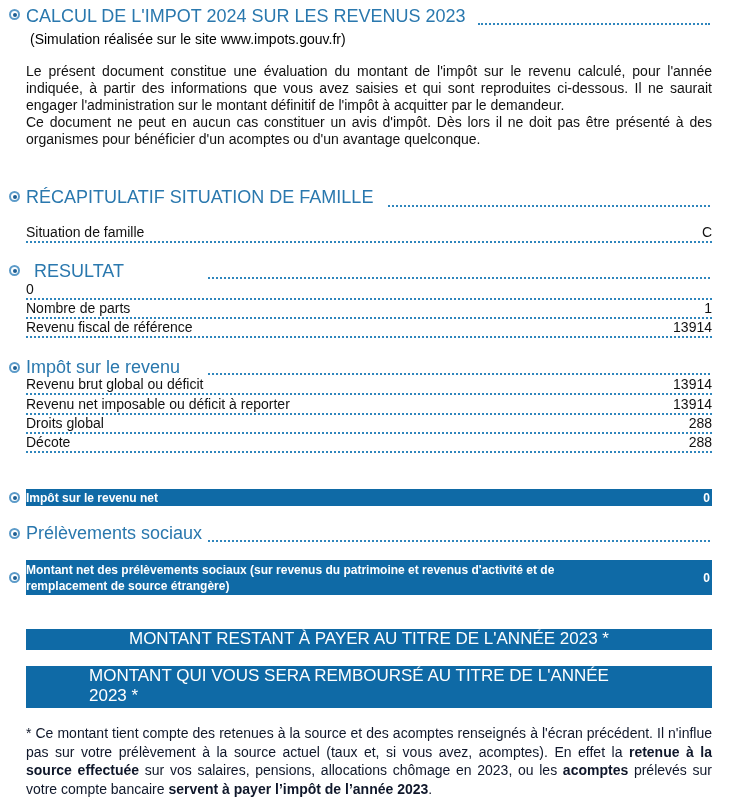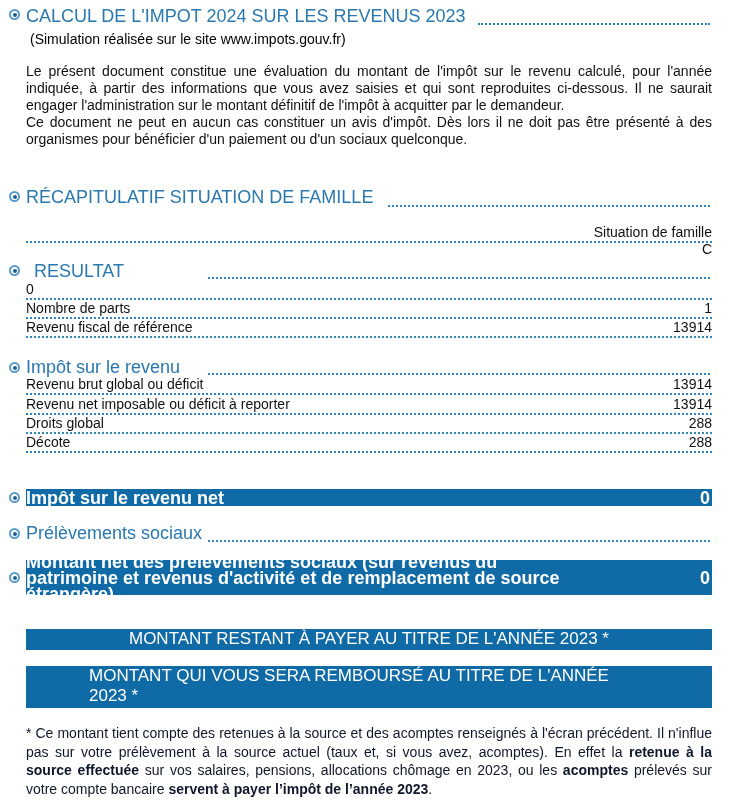--- a/index.html
+++ b/index.html
@@ -30,21 +30,21 @@
     position: absolute; left: 26px; width: 686px; height: 19px;
     display: flex; justify-content: space-between; align-items: flex-end;
     font-size: 14px; line-height: 17px; color: #111;
     border-bottom: 2px dotted #2f86bd;
     padding-bottom: 0px;
   }
 
   .bar {
     position: absolute; left: 26px; width: 686px; background: #0f6aa6; color: #fff;
     display: flex; justify-content: space-between; align-items: center;
-    font-weight: bold; font-size: 18px; line-height: 16px;
+    font-weight: bold; font-size: 12px; line-height: 16px;
   }
   .bar .val { padding-right: 2px; }
   .banner {
     position: absolute; left: 26px; width: 686px; background: #0f6aa6; color: #fff;
     display: flex; justify-content: space-between; align-items: center;
     font-size: 17px; line-height: 20px; flex-direction: column;
   }
   .banner .val { font-weight: bold; font-size: 16px; padding-right: 2px; }
 
   .footer {
@@ -56,27 +56,27 @@
 </head>
 <body>
 
 <span class="bullet" style="left:9px; top:9px;"></span>
 <div class="heading" style="left:26px; top:6px;">CALCUL DE L'IMPOT 2024 SUR LES REVENUS 2023</div>
 <div class="dotline" style="left:478px; width:232px; top:23px;"></div>
 <div class="note">(Simulation réalisée sur le site www.impots.gouv.fr)</div>
 
 <div class="para">
   <p>Le présent document constitue une évaluation du montant de l'impôt sur le revenu calculé, pour l'année indiquée, à partir des informations que vous avez saisies et qui sont reproduites ci-dessous. Il ne saurait engager l'administration sur le montant définitif de l'impôt à acquitter par le demandeur.</p>
-  <p>Ce document ne peut en aucun cas constituer un avis d'impôt. Dès lors il ne doit pas être présenté à des organismes pour bénéficier d'un paiement ou d'un sociaux quelconque.</p>
+  <p>Ce document ne peut en aucun cas constituer un avis d'impôt. Dès lors il ne doit pas être présenté à des organismes pour bénéficier d'un acomptes ou d'un avantage quelconque.</p>
 </div>
 
 <span class="bullet" style="left:9px; top:191px;"></span>
 <div class="heading" style="left:26px; top:187px;">RÉCAPITULATIF SITUATION DE FAMILLE</div>
 <div class="dotline" style="left:388px; width:322px; top:205px;"></div>
-<div class="row" style="top:224px;flex-direction:column;">
+<div class="row" style="top:224px;">
   <span>Situation de famille</span>
   <span>C</span>
 </div>
 
 <span class="bullet" style="left:9px; top:265px;"></span>
 <div class="heading" style="left:34px; top:261px;">RESULTAT</div>
 <div class="dotline" style="left:208px; width:502px; top:277px;"></div>
 <div class="row" style="top:281px;">
   <span>0</span>
 </div>

